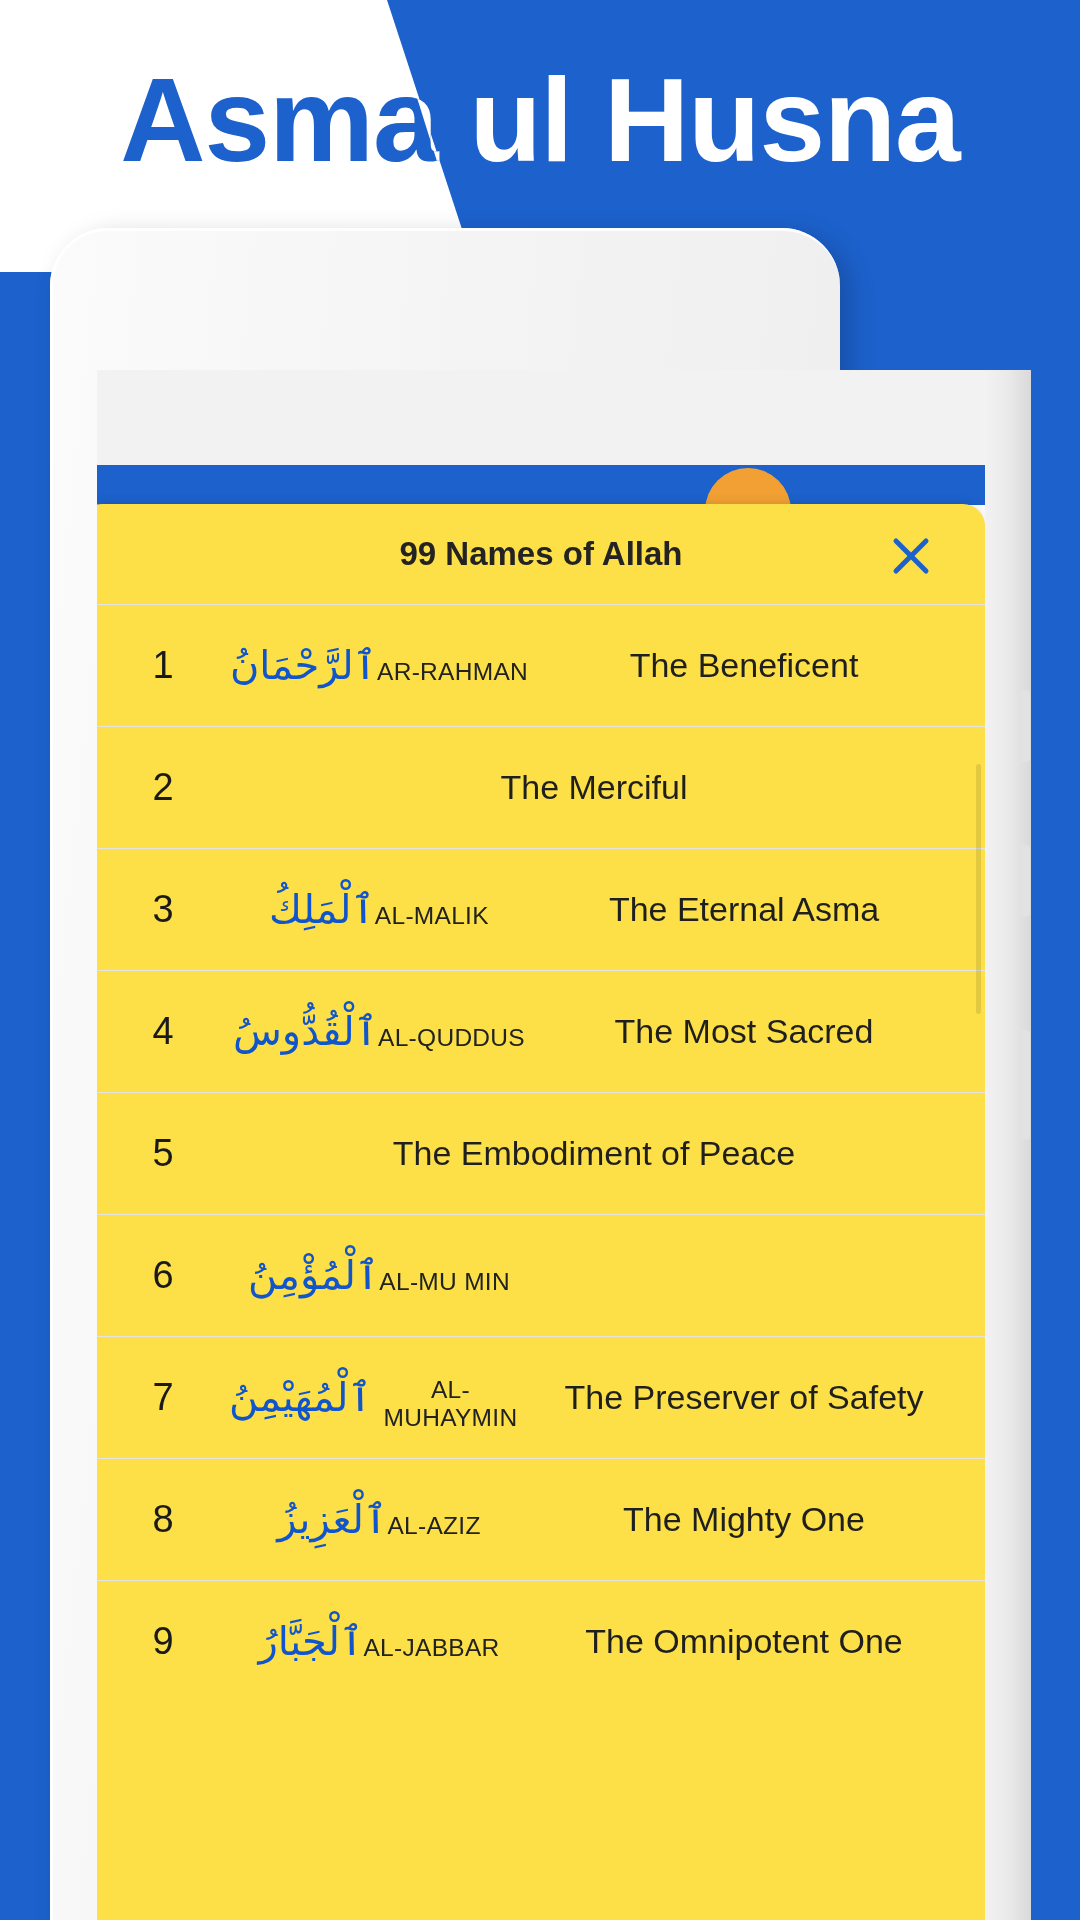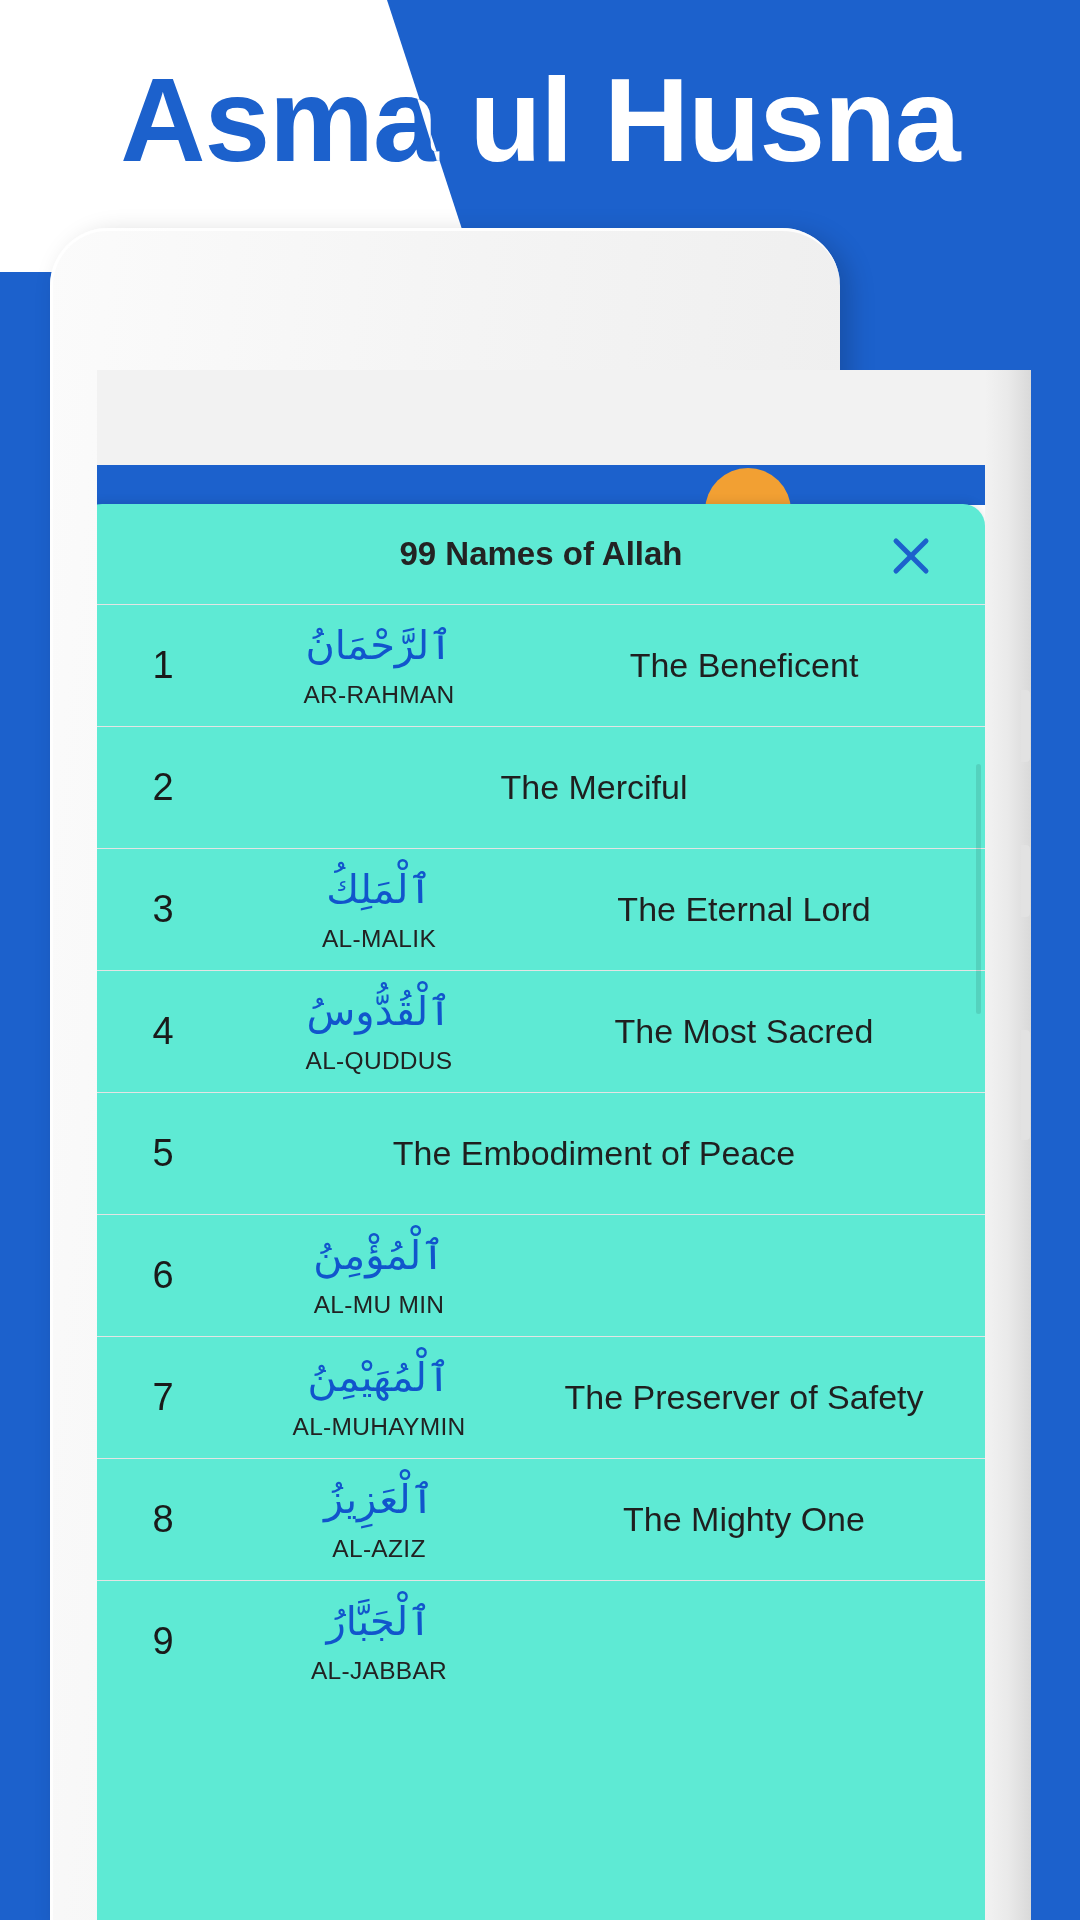--- a/index.html
+++ b/index.html
@@ -83,21 +83,21 @@
     background:#f2f2f2;
   }
   #fab-orange {
     position:absolute; left:608px; top:98px; width:86px; height:86px;
     border-radius:50%; background:#f2a033;
   }
 
   
   #dialog {
     position:absolute; left:-17px; top:134px; width:905px; height:1416px;
-    background:#5eead4;
+    background:#fde047;
     border-radius:22px 22px 0 0;
     box-shadow:0 -2px 10px rgba(0,0,0,.10);
     overflow:hidden;
   }
   #dialog-header {
     position:relative; height:100px;
   }
   #dialog-title {
     position:absolute; left:0; top:0; width:905px; height:100px;
     display:flex; align-items:center; justify-content:center;
@@ -122,21 +122,21 @@
   }
   .name-row:first-child { border-top:1px solid #e4e4e4; }
   .col-index {
     width:132px; flex:0 0 132px;
     text-align:center;
     font-size:38px; color:#1a1a1a;
   }
   .col-name {
     width:300px; flex:0 0 300px;
     text-align:center;
-    display:flex; flex-direction:column; align-items:center; justify-content:center;
+    display:flex; flex-direction:row; align-items:center; justify-content:center;
   }
   .arabic {
     font-size:40px; color:#1155cc;
     line-height:1.18;
     direction:rtl;
     font-family:"DejaVu Sans", sans-serif;
   }
   .translit {
     font-size:24.5px; color:#222222; letter-spacing:.3px;
     margin-top:12px;
@@ -214,21 +214,21 @@
         <div class="col-index">2</div>
         <div class="col-meaning">The Merciful</div>
       </div>
 
       <div class="name-row">
         <div class="col-index">3</div>
         <div class="col-name">
           <div class="arabic">ٱلْمَلِكُ</div>
           <div class="translit">AL-MALIK</div>
         </div>
-        <div class="col-meaning">The Eternal Lord</div>
+        <div class="col-meaning">The Eternal Asma</div>
       </div>
 
       <div class="name-row">
         <div class="col-index">4</div>
         <div class="col-name">
           <div class="arabic">ٱلْقُدُّوسُ</div>
           <div class="translit">AL-QUDDUS</div>
         </div>
         <div class="col-meaning">The Most Sacred</div>
       </div>
@@ -263,20 +263,21 @@
         </div>
         <div class="col-meaning">The Mighty One</div>
       </div>
 
       <div class="name-row">
         <div class="col-index">9</div>
         <div class="col-name">
           <div class="arabic">ٱلْجَبَّارُ</div>
           <div class="translit">AL-JABBAR</div>
         </div>
+        <div class="col-meaning">The Omnipotent One</div>
       </div>
     </div>
 
     <div id="scroll-track">
       <div id="scroll-thumb"></div>
     </div>
 
   </div>
 </div>
 

